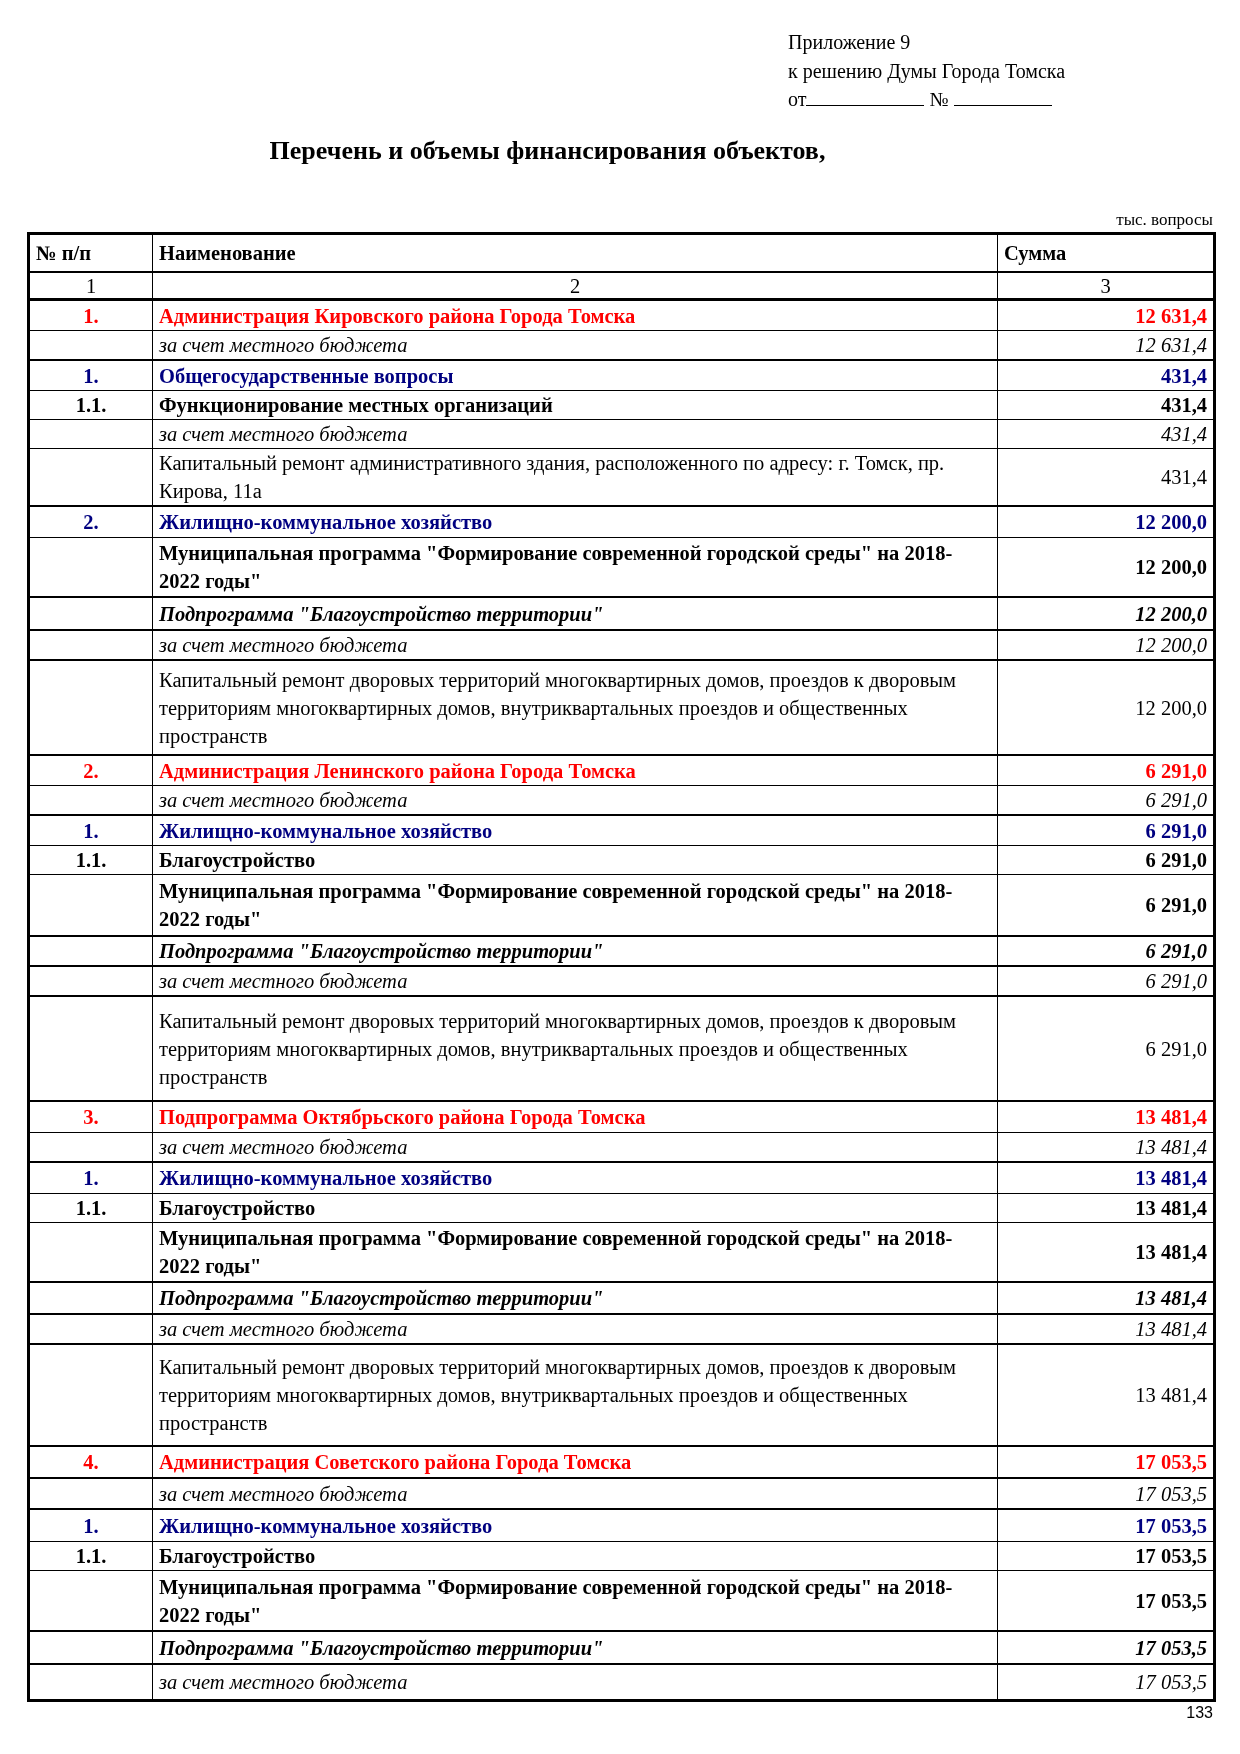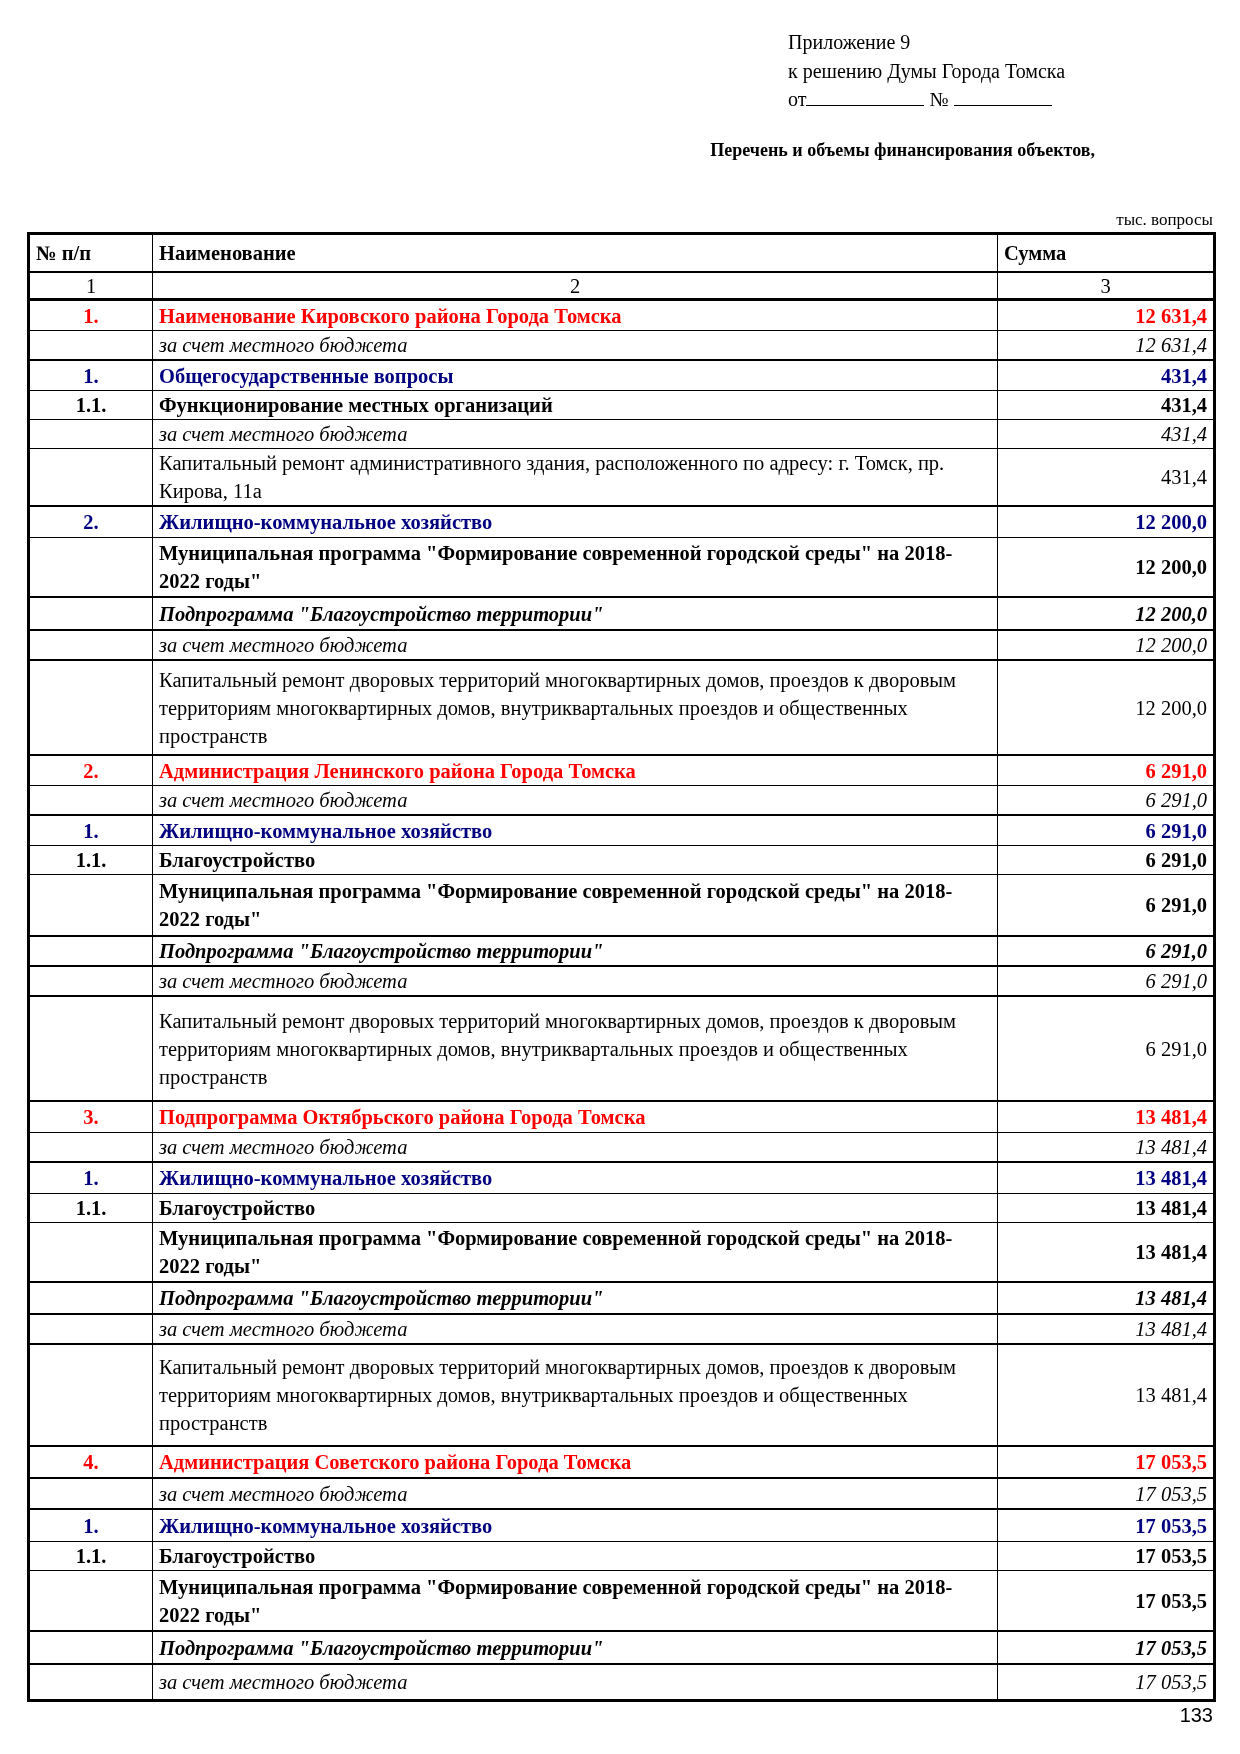--- a/index.html
+++ b/index.html
@@ -3,22 +3,22 @@
 <meta charset="utf-8">
 <style>
   html, body { margin: 0; padding: 0; background: #ffffff; }
   body { width: 1240px; height: 1754px; position: relative; overflow: hidden;
          font-family: "Liberation Serif", "DejaVu Serif", serif; color: #000; }
   .appendix { position: absolute; left: 788px; top: 28px; font-size: 20px; line-height: 28.5px; }
   .appendix .line { white-space: nowrap; }
   .blank { display: inline-block; border-bottom: 1.5px solid #000; height: 18px; vertical-align: baseline; }
   .blank.b1 { width: 118px; }
   .blank.b2 { width: 98px; }
-  .title { position: absolute; left: 0; width: 1095px; top: 133px; text-align: right;
-           font-size: 18px; font-weight: bold; line-height: 35px; }
+  .title { position: absolute; left: 0; width: 1095px; top: 133px; text-align: center;
+           font-size: 26px; font-weight: bold; line-height: 35px; }
   .units { position: absolute; right: 27px; top: 210px; font-size: 17px; }
   table.grid { position: absolute; left: 27px; top: 232px; width: 1186px; border-collapse: collapse;
                table-layout: fixed; }
   table.grid col.c1 { width: 124px; }
   table.grid col.c2 { width: 845px; }
   table.grid col.c3 { width: 217px; }
   table.grid td, table.grid th { border: 1.4px solid #000; padding: 0 6px; font-size: 20.5px;
                line-height: 28px; vertical-align: middle; }
   table.grid { border-left: 3px solid #000; border-right: 3px solid #000; }
   th { font-weight: bold; text-align: left; }
@@ -26,21 +26,21 @@
   tr.colnum td { height: 25px; text-align: center; line-height: 22px; border-bottom: 3px solid #000; }
   td.num { text-align: center; }
   td.sum { text-align: right; padding-right: 4px; }
   tr.thick-top td { border-top: 2.6px solid #000; }
   tr.last td { border-bottom: 3px solid #000; }
   .red { color: #ff0000; font-weight: bold; }
   .blue { color: #000080; font-weight: bold; }
   .bold { font-weight: bold; }
   .ital { font-style: italic; }
   .bital { font-weight: bold; font-style: italic; }
-  .pagenum { position: absolute; right: 27px; top: 1704px; font-family: "Liberation Sans", "DejaVu Sans", sans-serif; font-size: 20px; }
+  .pagenum { position: absolute; right: 27px; top: 1704px; font-family: "Liberation Sans", "DejaVu Sans", sans-serif; font-size: 16px; }
 </style>
 </head>
 <body>
 
 <div class="appendix">
   <div class="line">Приложение 9</div>
   <div class="line">к решению Думы Города Томска</div>
   <div class="line">
     <span>от</span><span class="blank b1"></span>
     <span>№</span>
@@ -68,21 +68,21 @@
     </tr>
     <tr class="colnum">
       <td>1</td>
       <td>2</td>
       <td>3</td>
     </tr>
   </thead>
   <tbody id="tbody">
       <tr class="thick-top">
         <td class="num red" style="height: 29px;">1.</td>
-        <td class="name red" style="height: 29px;">Наименование Кировского района Города Томска</td>
+        <td class="name red" style="height: 29px;">Администрация Кировского района Города Томска</td>
         <td class="sum red" style="height: 29px;">12 631,4</td>
       </tr>
       <tr>
         <td class="num" style="height: 26px;"></td>
         <td class="name ital" style="height: 26px;">за счет местного бюджета</td>
         <td class="sum ital" style="height: 26px;">12 631,4</td>
       </tr>
       <tr class="thick-top">
         <td class="num blue" style="height: 29px;">1.</td>
         <td class="name blue" style="height: 29px;">Общегосударственные вопросы</td>

